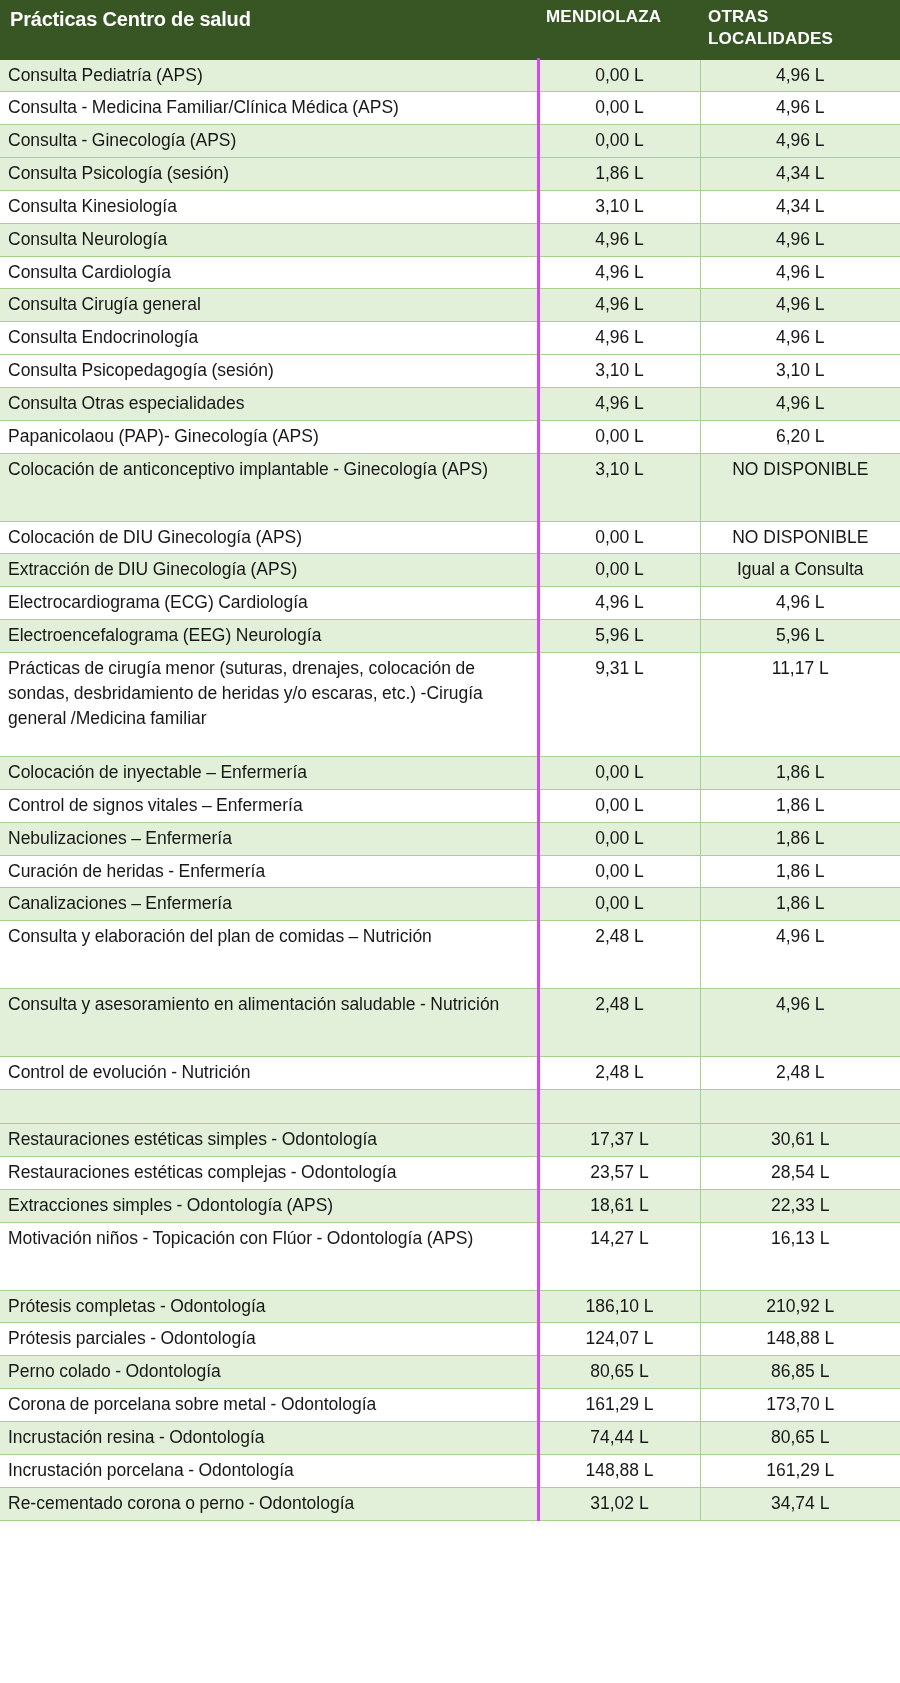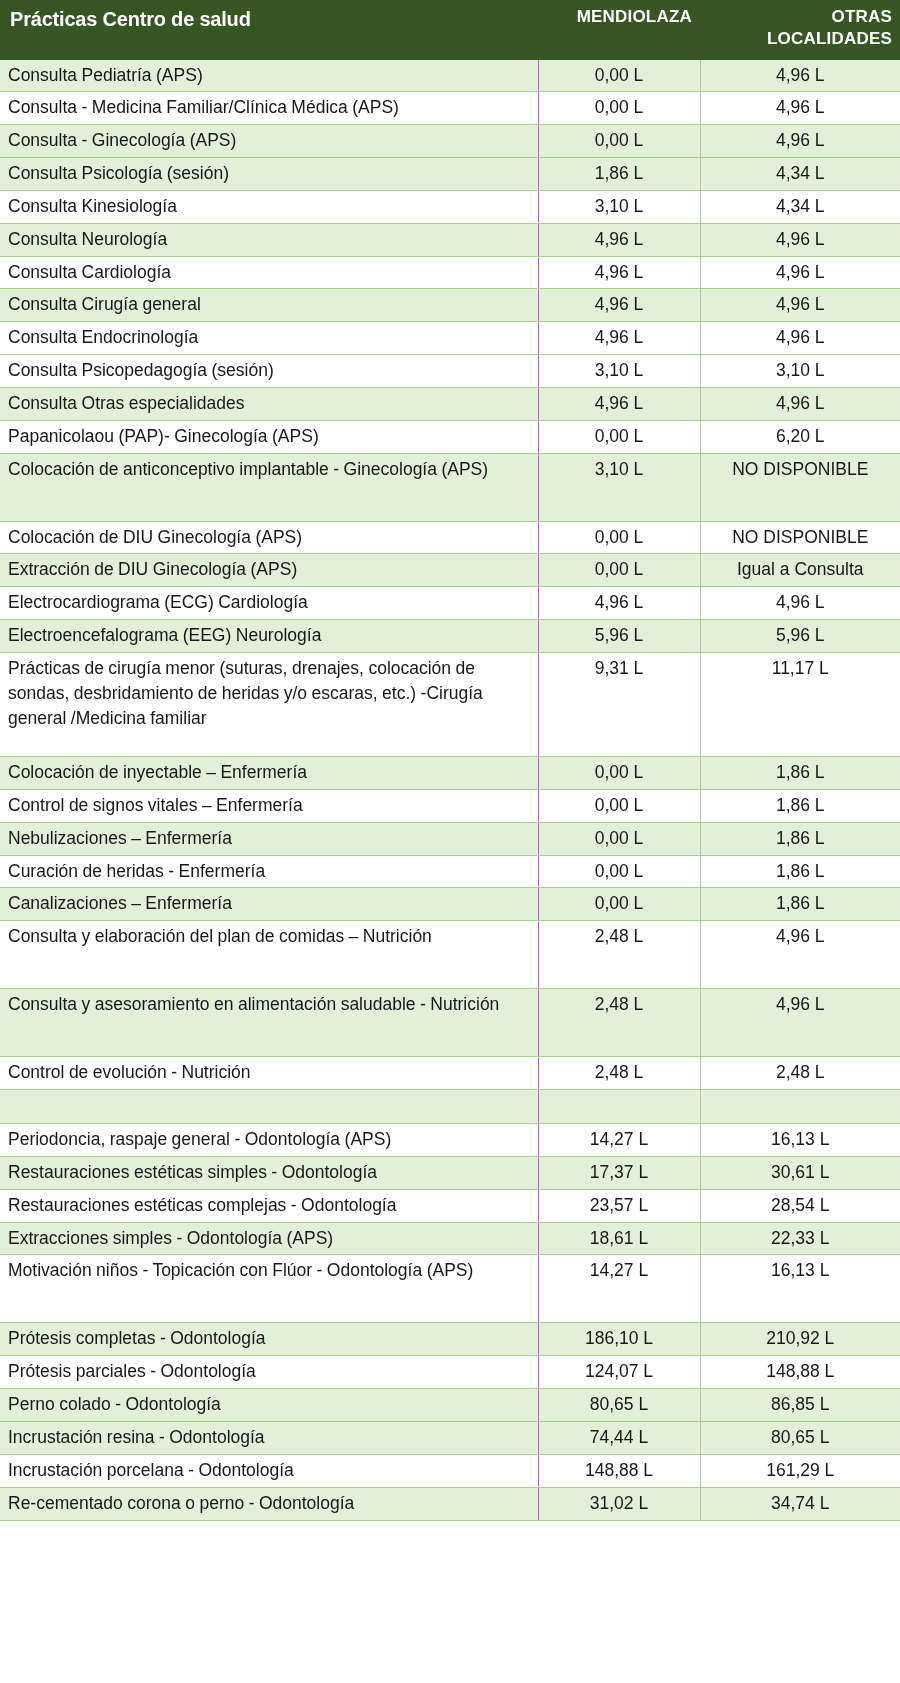--- a/index.html
+++ b/index.html
@@ -29,42 +29,42 @@
   }
   th.head-practice {
     text-align: left;
     font-size: 20px;
     font-weight: bold;
     letter-spacing: -0.2px;
     padding-left: 10px;
     padding-top: 8px;
   }
   th.head-num {
-    text-align: right;
+    text-align: left;
     font-size: 17px;
     font-weight: bold;
     line-height: 1.28;
     letter-spacing: 0.2px;
   }
 
   tbody td {
     border-top: 1px solid #a9d08e;
     border-bottom: 1px solid #a9d08e;
     font-size: 17.5px;
     color: #181818;
     vertical-align: top;
     line-height: 1.42;
     padding: 3px 8px 4px 8px;
     background: #ffffff;
   }
   tbody tr.alt td { background: #e2efd9; }
 
   td.practice {
     text-align: left;
-    border-right: 1px solid #d946ef;
+    border-right: 3px solid #d946ef;
     word-spacing: -0.4px;
   }
   td.num {
     text-align: center;
     border-right: 1px solid #a9d08e;
   }
   td.num.last { border-right: none; }
   tbody tr.spacer td { height: 26px; }
   tbody tr.tall-2 td { height: 60px; }
   tbody tr.tall-3 td { height: 96px; }
@@ -216,25 +216,20 @@
       <tr>
         <td class="practice">Control de evolución - Nutrición</td>
         <td class="num">2,48 L</td>
         <td class="num last">2,48 L</td>
       </tr>
       <tr class="alt spacer">
         <td class="practice"></td>
         <td class="num"></td>
         <td class="num last"></td>
       </tr>
-      <tr>
-        <td class="practice">Periodoncia, raspaje general - Odontología (APS)</td>
-        <td class="num">14,27 L</td>
-        <td class="num last">16,13 L</td>
-      </tr>
       <tr class="alt">
         <td class="practice">Restauraciones estéticas simples - Odontología</td>
         <td class="num">17,37 L</td>
         <td class="num last">30,61 L</td>
       </tr>
       <tr>
         <td class="practice">Restauraciones estéticas complejas - Odontología</td>
         <td class="num">23,57 L</td>
         <td class="num last">28,54 L</td>
       </tr>
@@ -256,20 +251,25 @@
       <tr>
         <td class="practice">Prótesis parciales - Odontología</td>
         <td class="num">124,07 L</td>
         <td class="num last">148,88 L</td>
       </tr>
       <tr class="alt">
         <td class="practice">Perno colado - Odontología</td>
         <td class="num">80,65 L</td>
         <td class="num last">86,85 L</td>
       </tr>
+      <tr>
+        <td class="practice">Corona de porcelana sobre metal - Odontología</td>
+        <td class="num">161,29 L</td>
+        <td class="num last">173,70 L</td>
+      </tr>
       <tr class="alt">
         <td class="practice">Incrustación resina - Odontología</td>
         <td class="num">74,44 L</td>
         <td class="num last">80,65 L</td>
       </tr>
       <tr>
         <td class="practice">Incrustación porcelana - Odontología</td>
         <td class="num">148,88 L</td>
         <td class="num last">161,29 L</td>
       </tr>

